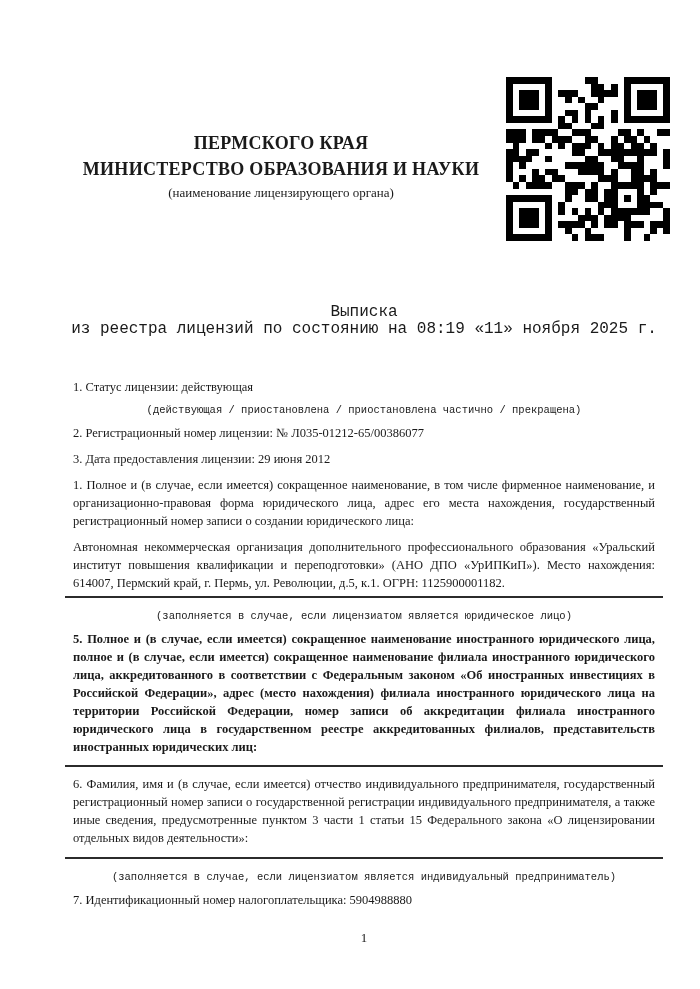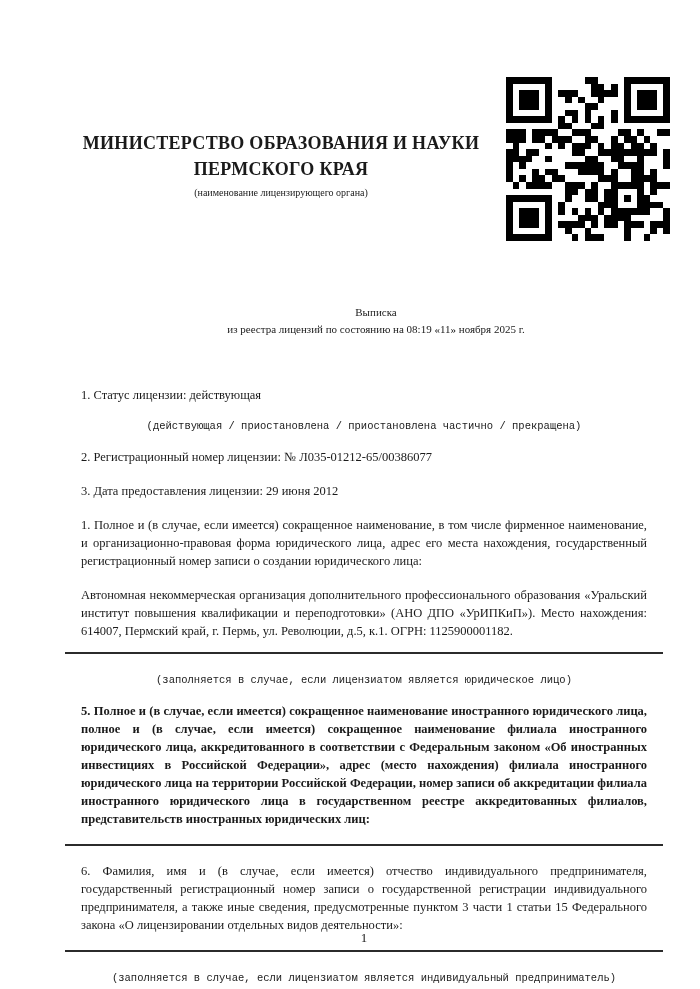--- a/index.html
+++ b/index.html
@@ -13,66 +13,66 @@
   }
   
   .header-text{
     position:absolute;left:61px;top:130px;width:440px;
     text-align:center;
   }
   .ministry{
     font-weight:bold;font-size:18px;line-height:26px;letter-spacing:.3px;
   }
   .ministry-sub{
-    font-size:10px;line-height:13px;margin-top:4px;
+    font-size:13px;line-height:13px;margin-top:4px;
   }
   .qr{
     position:absolute;left:506px;top:77px;width:164px;height:164px;
   }
   .qr svg{display:block;width:100%;height:100%;}
   
   .doc-title{
-    position:absolute;left:77px;top:304px;width:598px;
-    text-align:center;font-size:11px;line-height:17px;
+    position:absolute;left:65px;top:304px;width:598px;
+    text-align:center;font-size:16px;line-height:17px;font-family:Liberation Mono, monospace;
   }
   
   .content{
     position:absolute;left:65px;top:370px;width:598px;
     font-size:12.5px;line-height:18px;
   }
-  .content p{margin:16px;}
+  .content p{margin:8px;}
   .just{text-align:justify;}
   .cap{
     font-size:10.5px;line-height:12px;text-align:center;margin-top:1px;font-family:Liberation Mono, monospace;
   }
   .rule{height:0;border-top:2px solid #2b2b2b;}
   .mt-i2{margin-top:19px;}
   .mt-i3{margin-top:16px;}
   .mt-i4{margin-top:13px;}
   .rule-4{margin-top:-4px;}
-  .cap-after-rule{margin-top:20px;}
+  .cap-after-rule{margin-top:12px;}
   .mt-i5{margin-top:17px;font-weight:bold;}
   .rule-5{margin-top:9px;}
   .mt-i6{margin-top:14px;}
   .rule-6{margin-top:10px;}
   .mt-i7{margin-top:21px;}
   .item-1{margin-top:2px;}
   .page-num{
     position:absolute;left:65px;top:930px;width:598px;
     text-align:center;font-size:13px;line-height:16px;
   }
 </style>
 </head>
 <body>
 
 <div class="page">
 
   <div class="header-text">
+    <div class="ministry">ПЕРМСКОГО КРАЯ</div>
     <div class="ministry">МИНИСТЕРСТВО ОБРАЗОВАНИЯ И НАУКИ</div>
-    <div class="ministry">ПЕРМСКОГО КРАЯ</div>
     <div class="ministry-sub">(наименование лицензирующего органа)</div>
   </div>
 
   <div class="qr" id="qr">
       <svg viewBox="0 0 25 25" shape-rendering="crispEdges" fill="#000000">
         <rect x="0" y="0" width="1" height="1"></rect>
         <rect x="1" y="0" width="1" height="1"></rect>
         <rect x="2" y="0" width="1" height="1"></rect>
         <rect x="3" y="0" width="1" height="1"></rect>
         <rect x="4" y="0" width="1" height="1"></rect>

